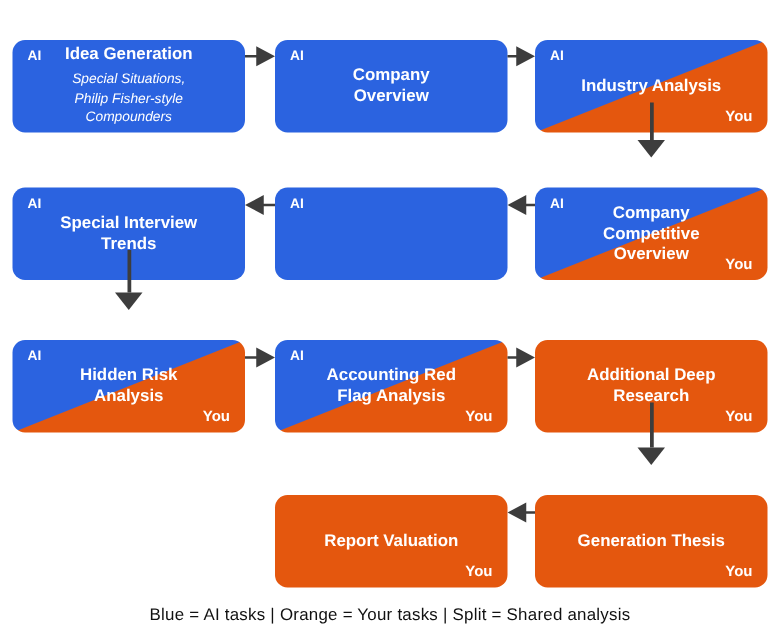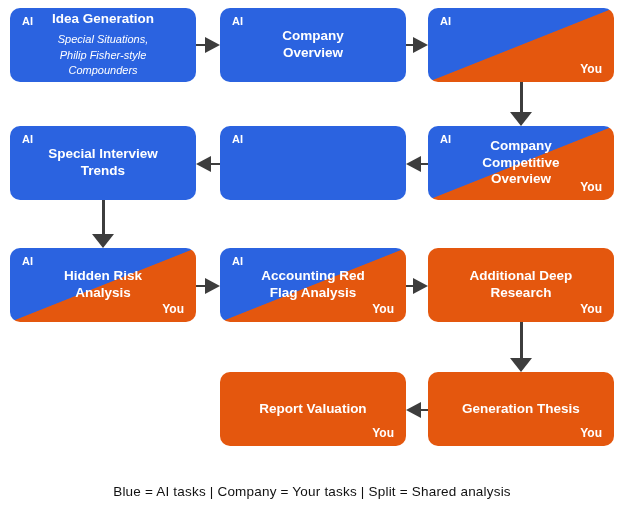--- a/index.html
+++ b/index.html
@@ -3,21 +3,21 @@
 <meta charset="utf-8">
 <style>
   html,body{margin:0;padding:0;background:#ffffff;}
   .canvas{
     position:relative;width:624px;height:510px;background:#ffffff;
     font-family:"Liberation Sans",sans-serif;overflow:hidden;
   }
   .node{
     position:absolute;width:186px;height:74px;border-radius:10px;color:#ffffff;
     display:flex;align-items:center;justify-content:center;text-align:center;
-    box-sizing:border-box;padding:0 34px;
+    box-sizing:border-box;padding:0 34px;margin-top:24px;
   }
   .t-ai{background:var(--blue);}
   .t-you{background:var(--orange);}
   .t-split{background:linear-gradient(to bottom right,var(--blue) 49.7%,var(--orange) 50.3%);}
   .node-title{font-size:13.5px;font-weight:bold;line-height:1.25;}
   .node-sub{font-size:11px;font-style:italic;font-weight:normal;line-height:1.4;margin-top:4px;}
   .node-sub span{display:block;}
   .ai-tag{position:absolute;top:8px;left:12px;font-size:11px;font-weight:bold;line-height:1;}
   .you-tag{position:absolute;bottom:7px;right:12px;font-size:12px;font-weight:bold;line-height:1;}
   
@@ -64,20 +64,21 @@
     <div class="node-title">Company Overview</div>
   </div>
 
   <div class="harrow right" style="left:406px;top:37px;width:22px;">
     <div class="line"></div>
       <div class="head"></div>
   </div>
 
   <div class="node t-split" style="left:428px;top:8px;">
     <span class="ai-tag">AI</span>
+    <div class="node-title">Industry Analysis</div>
     <span class="you-tag">You</span>
   </div>
 
   <div class="varrow" style="left:510px;top:82px;height:44px;">
     <div class="stem" style="height:30px;"></div>
       <div class="head"></div>
   </div>
 
   <div class="node t-ai" style="left:10px;top:126px;">
     <span class="ai-tag">AI</span>
@@ -149,15 +150,15 @@
   <div class="harrow left" style="left:406px;top:402px;width:22px;">
     <div class="line"></div>
       <div class="head"></div>
   </div>
 
   <div class="node t-you" style="left:428px;top:372px;">
     <div class="node-title">Generation Thesis</div>
     <span class="you-tag">You</span>
   </div>
 
-  <div class="legend">Blue = AI tasks  |  Company = Your tasks  |  Split = Shared analysis</div>
+  <div class="legend">Blue = AI tasks  |  Orange = Your tasks  |  Split = Shared analysis</div>
 
 </div>
 
 </body></html>

